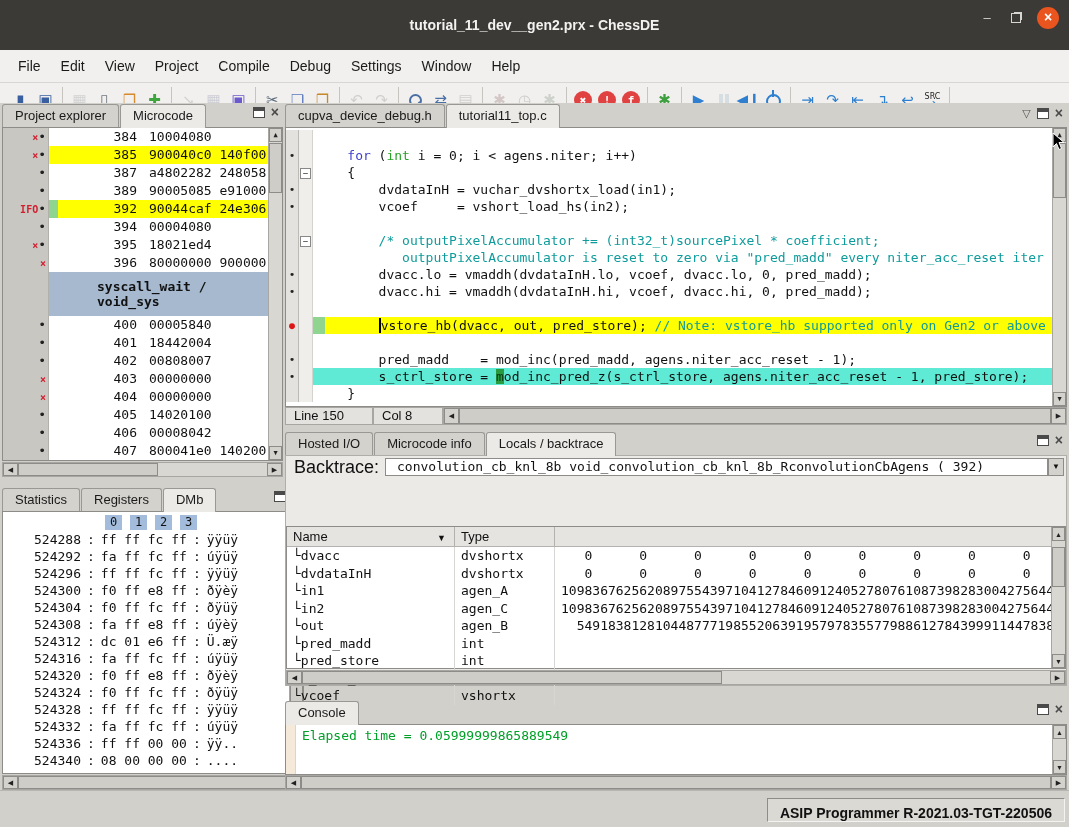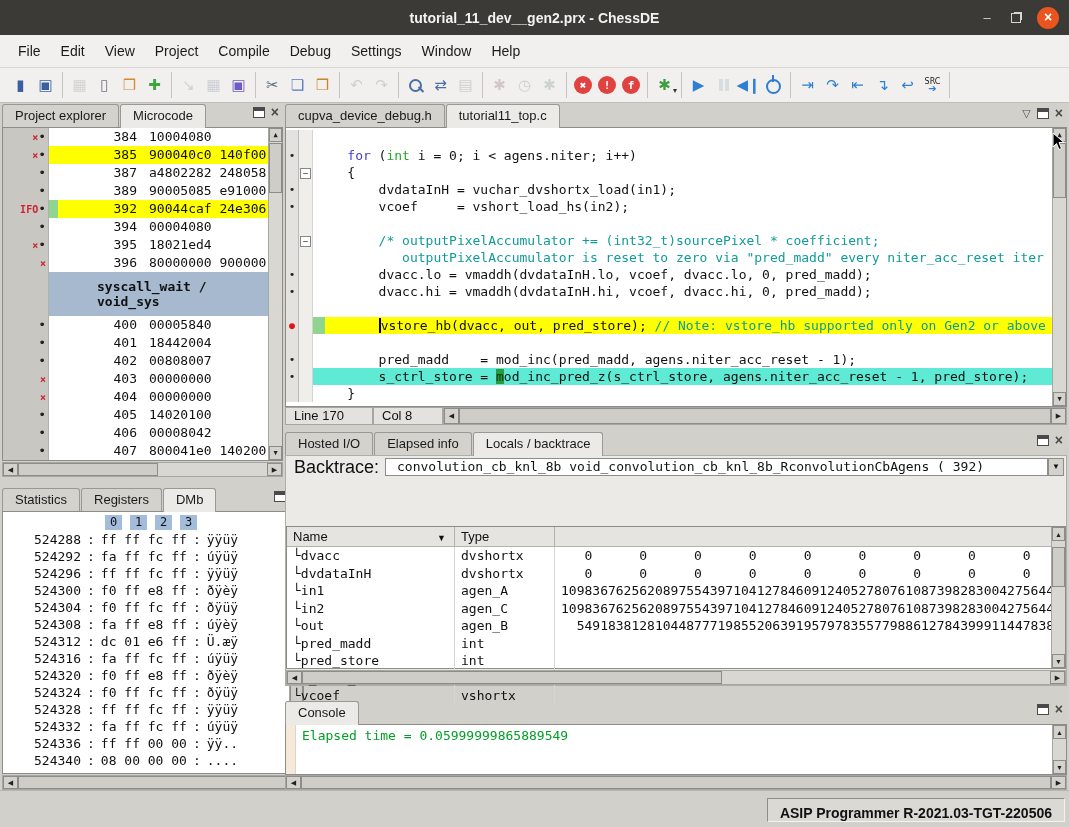--- a/index.html
+++ b/index.html
@@ -1,21 +1,21 @@
 <!DOCTYPE html>
 <html><head>
 <meta charset="utf-8">
 <style>
   * { margin:0; padding:0; box-sizing:border-box; }
   html,body { width:1069px; height:827px; overflow:hidden; }
   body { font-family:"Liberation Sans","DejaVu Sans",sans-serif; font-size:13px; background:#d2d0cb; color:#111; position:relative; }
   .mono { font-family:"DejaVu Sans Mono","Liberation Mono",monospace; }
 
   
-  .titlebar { height:35px; background:#3b3a37; display:flex; align-items:center; justify-content:center; position:relative; }
+  .titlebar { height:50px; background:#3b3a37; display:flex; align-items:center; justify-content:center; position:relative; }
   .wtitle { color:#f3f2f0; font-weight:bold; font-size:14px; }
   .wbtns { position:absolute; right:10px; top:0; height:35px; display:flex; align-items:center; gap:16px; }
   .wmin,.wmax { color:#d8d6d2; font-size:13px; width:16px; text-align:center; cursor:default; }
   .wmax-box { width:10px; height:10px; border:1px solid #d8d6d2; box-shadow:2px -2px 0 -1px #d8d6d2; }
   .wclose { width:22px; height:22px; border-radius:50%; background:#e9541f; color:#fff; font-weight:bold; font-size:14px; line-height:21px; text-align:center; }
 
   
   .menubar { height:33px; background:#f1f0ee; display:flex; align-items:center; padding-left:8px; border-bottom:1px solid #d8d6d2; }
   .menu-item { padding:6px 10px; font-size:14px; color:#1a1a1a; }
 
@@ -585,33 +585,33 @@
             <span class="ecode"><span class="sg-p">    }</span></span>
           </div>
       </div>
       <div class="sb-v">
         <span class="sb-btn up">▲</span>
         <span class="sb-thumb" style="top:15px;height:55px;"></span>
         <span class="sb-btn dn">▼</span>
       </div>
     </div>
     <div class="estatus">
-      <span class="ecell c1">Line 170</span>
+      <span class="ecell c1">Line 150</span>
       <span class="ecell c2">Col 8</span>
       <span class="sb-h">
         <span class="sb-btn">◀</span>
         <span class="sb-thumb" style="flex:1;"></span>
         <span class="sb-btn">▶</span>
       </span>
     </div>
   </div>
 
   <div class="panel" id="p-locals">
     <div class="ptabs">
-      <span class="tab">Hosted I/O</span><span class="tab">Elapsed info</span><span class="tab active">Locals / backtrace</span>
+      <span class="tab">Hosted I/O</span><span class="tab">Microcode info</span><span class="tab active">Locals / backtrace</span>
       <span class="pctl">
         <span class="ic-float"></span>
         <span class="ic-close">×</span>
       </span>
     </div>
     <div class="lbody">
       <div class="btrow">
         <span class="btlabel">Backtrace:</span>
         <span class="btcombo mono">convolution_cb_knl_8b void_convolution_cb_knl_8b_RconvolutionCbAgens ( 392)</span>
         <span class="btarrow">▼</span>

